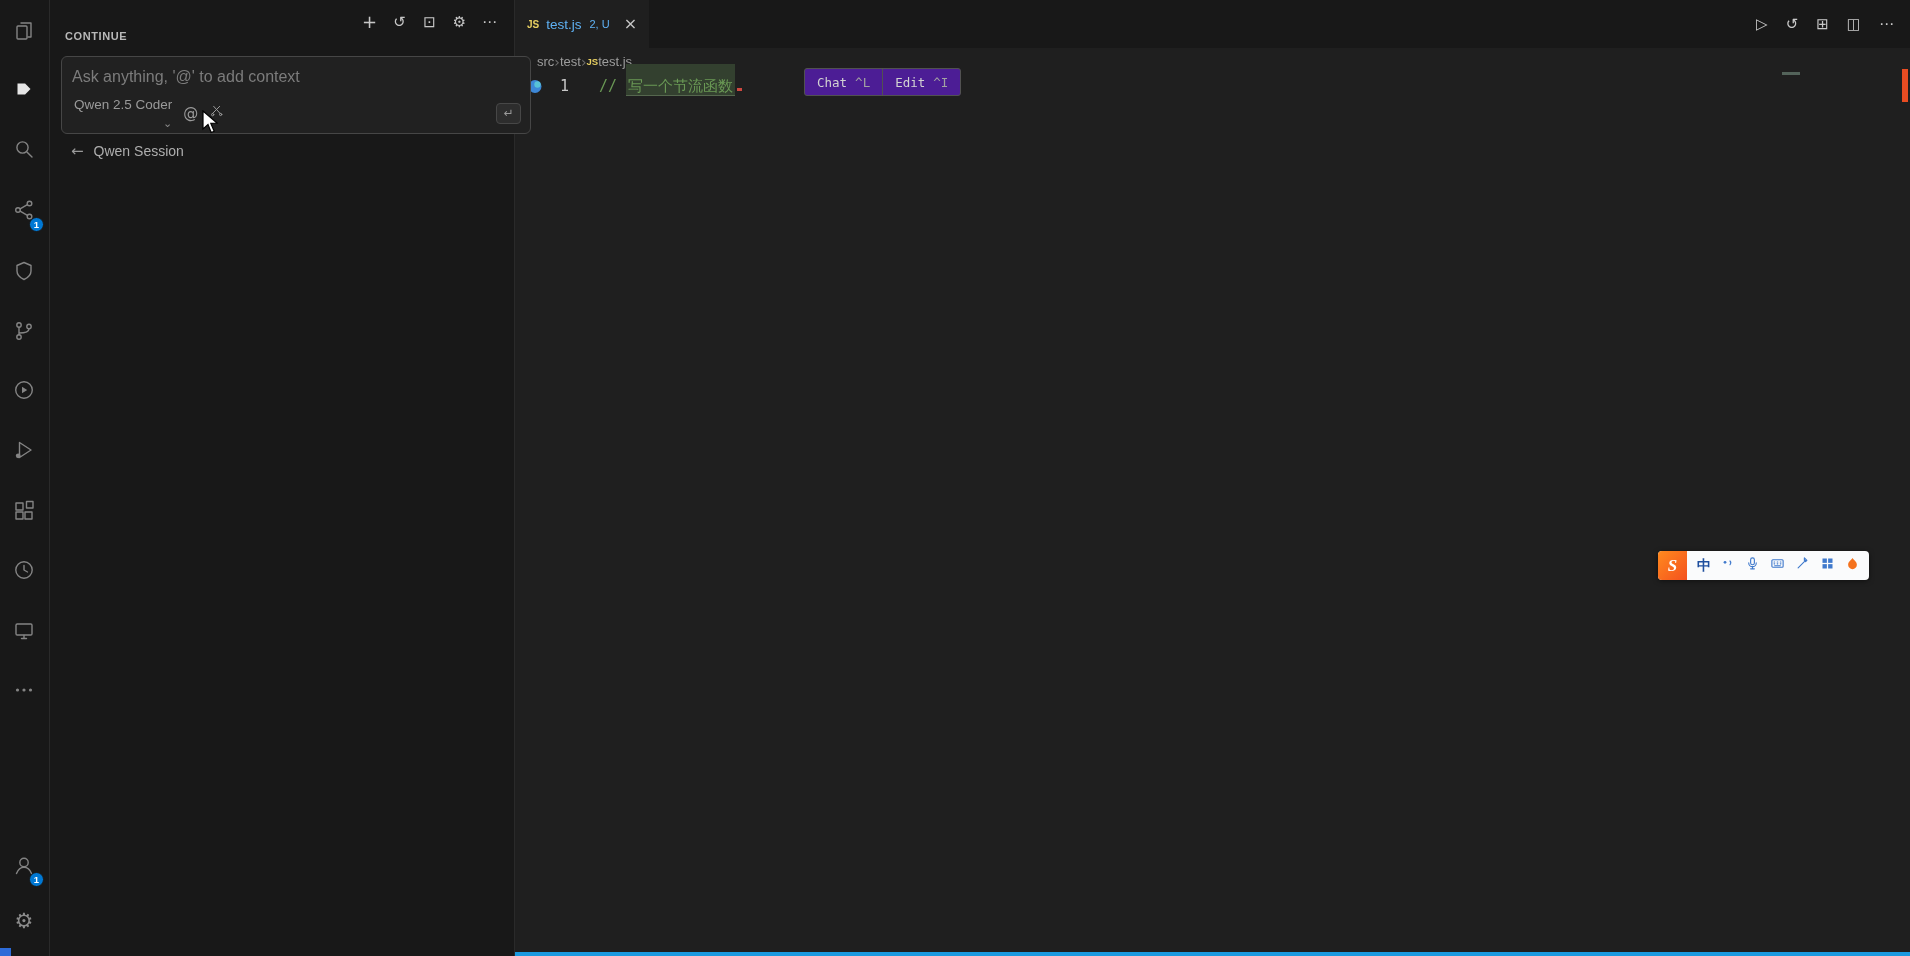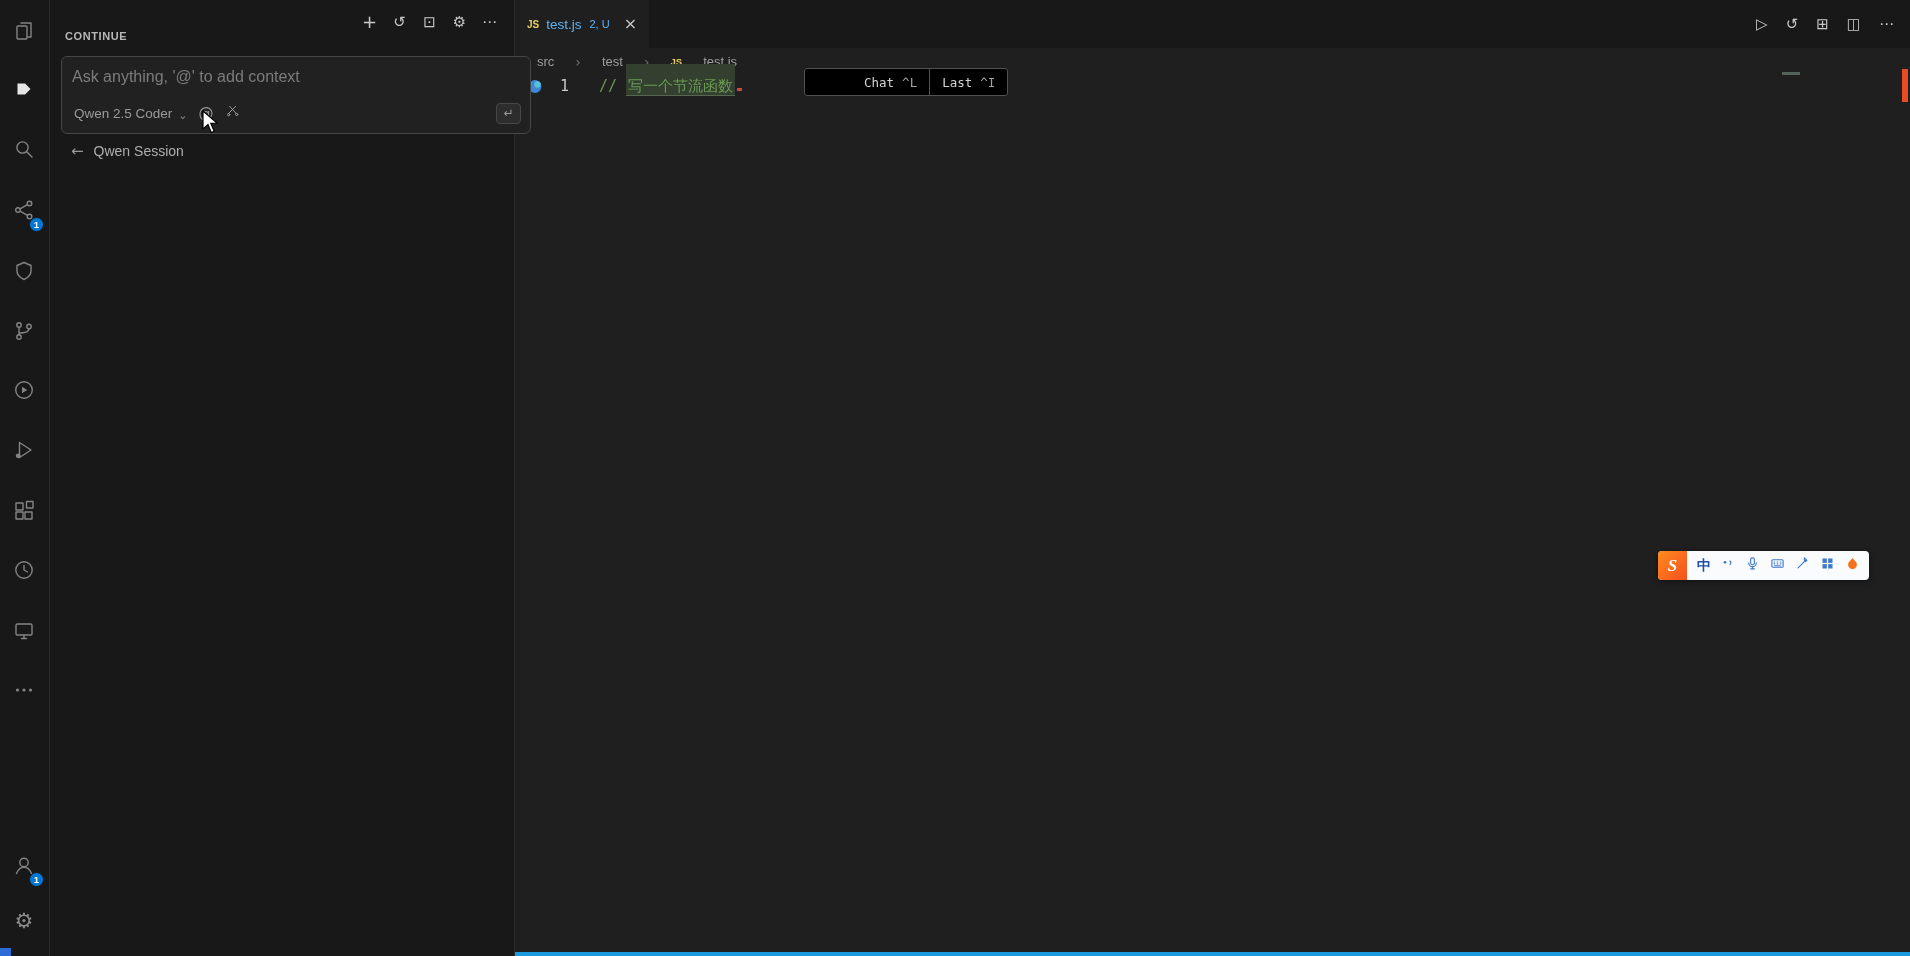--- a/index.html
+++ b/index.html
@@ -22,21 +22,21 @@
   .sb-title{font-size:11px;font-weight:700;color:#b8b8b8;letter-spacing:.6px;margin-top:28px;}
   .sb-tools{margin-left:auto;display:flex;gap:13px;color:#c6c6c6;align-items:center;}
   .sb-tool{font-size:15px;width:17px;text-align:center;cursor:pointer;}
   .sb-tool.add{font-size:18px;}
 
   .chat-box{position:absolute;left:12px;top:56px;width:470px;height:78px;background:#212121;border:1px solid #464646;border-radius:6px;box-sizing:border-box;}
   .chat-input{position:absolute;left:8px;top:5px;width:400px;height:28px;background:transparent;border:none;outline:none;
               color:#d4d4d4;font-family:"Liberation Sans",sans-serif;font-size:16px;}
   .chat-input::placeholder{color:#7c7c7c;}
   .chat-bottom{position:absolute;left:12px;right:9px;bottom:8px;height:24px;display:flex;align-items:center;gap:11px;color:#9a9a9a;}
-  .model-select{display:flex;align-items:flex-end;gap:6px;font-size:13.5px;cursor:pointer;}
+  .model-select{display:flex;align-items:flex-end;gap:6px;font-size:13.5px;cursor:pointer;flex-direction:column;}
   .chev{font-size:11px;color:#8c8c8c;}
   .at-glyph{font-size:15px;cursor:pointer;}
   .tools-ic{cursor:pointer;display:flex;}
   .tools-ic svg{width:16px;height:16px;fill:none;stroke:currentColor;stroke-width:1.5;stroke-linecap:round;}
   .enter-btn{margin-left:auto;width:25px;height:21px;background:#2d2d2d;border:1px solid #474747;border-radius:4px;color:#9a9a9a;
              display:flex;align-items:center;justify-content:center;font-size:12px;cursor:pointer;padding:0;}
 
   .last-session{position:absolute;left:22px;top:143px;display:flex;align-items:center;gap:10px;color:#aeaeae;font-size:14px;cursor:pointer;}
   .ls-arrow{font-size:15px;color:#9a9a9a;}
 
@@ -44,33 +44,33 @@
   .editor{position:absolute;left:515px;top:0;right:0;height:952px;background:#1f1f1f;}
   .tabbar{position:absolute;top:0;left:0;right:0;height:48px;background:#181818;display:flex;align-items:stretch;}
   .tab{display:flex;align-items:center;gap:7px;padding:0 12px;background:#1f1f1f;cursor:pointer;}
   .js-chip{color:#e8d061;font-weight:700;font-size:10px;}
   .tab-name{color:#5fb2f5;font-size:13.5px;}
   .tab-deco{color:#5fb2f5;font-size:11px;margin-left:1px;}
   .tab-close{color:#c5c5c5;font-size:16px;margin-left:7px;cursor:pointer;}
   .editor-actions{margin-left:auto;display:flex;align-items:center;gap:18px;padding-right:16px;color:#c9c9c9;font-size:15px;}
   .ea{cursor:pointer;}
 
-  .breadcrumb{position:absolute;top:48px;left:0;height:27px;display:flex;align-items:center;gap:21px;padding-left:22px;color:#9d9d9d;font-size:13px;}
+  .breadcrumb{position:absolute;top:48px;left:0;height:27px;display:flex;align-items:center;gap:0;padding-left:22px;color:#9d9d9d;font-size:13px;}
   .crumb{cursor:pointer;}
   .crumb-sep{color:#6f6f6f;font-size:14px;}
   .bc-js{color:#e8d061;font-weight:700;font-size:9.5px;}
 
   .code-line{position:absolute;top:75px;left:0;right:20px;height:23px;font-family:"DejaVu Sans Mono",monospace;font-size:15px;}
   .gutter-icon{position:absolute;left:12px;top:3px;width:17px;height:17px;cursor:pointer;}
   .lineno{position:absolute;left:36px;top:2px;width:18px;text-align:right;color:#c8c8c8;}
   .code-text{position:absolute;left:84px;top:2px;color:#6a9955;white-space:pre;cursor:text;}
   .hl{background:#33402f;border-bottom:1px solid #55674e;padding:13px 2px 0 2px;margin-left:9px;}
   .ime-caret{display:inline-block;width:5px;height:3px;background:#cf4840;margin-left:2px;}
 
-  .inline-widget{position:absolute;left:289px;top:68px;height:26px;display:flex;border:1px solid #515151;border-radius:3px;background:#000000;overflow:hidden;z-index:8;padding-left:47px;}
+  .inline-widget{position:absolute;left:289px;top:68px;height:26px;display:flex;border:1px solid #515151;border-radius:3px;background:#4c1d95;overflow:hidden;z-index:8;}
   .iw-btn{display:flex;align-items:center;gap:8px;padding:0 12px;background:transparent;border:none;color:#d2d2d2;
           font-family:"DejaVu Sans Mono",monospace;font-size:12.5px;cursor:pointer;}
   .iw-btn + .iw-btn{border-left:1px solid #515151;}
   .iw-key{color:#a2a2a2;}
 
   .minimap-dash{position:absolute;left:1267px;top:72px;width:18px;height:3px;background:#53635a;}
   .ruler-mark{position:absolute;right:2px;top:69px;width:6px;height:33px;background:#e84c22;}
   .editor-content{position:absolute;top:98px;left:0;right:0;bottom:0;cursor:text;}
 
   
@@ -301,21 +301,21 @@
       <span class="lineno">1</span>
       <span class="code-text"><span>//</span><span class="hl">写一个节流函数</span><span class="ime-caret"></span></span>
     </div>
 
     <div class="inline-widget">
       <button class="iw-btn">
         <span>Chat</span>
         <span class="iw-key">^L</span>
       </button>
       <button class="iw-btn">
-        <span>Last</span>
+        <span>Edit</span>
         <span class="iw-key">^I</span>
       </button>
     </div>
 
     <div class="minimap-dash"></div>
     <div class="ruler-mark"></div>
     <div class="editor-content"></div>
   </main>
 
   <div class="ime-bar">

